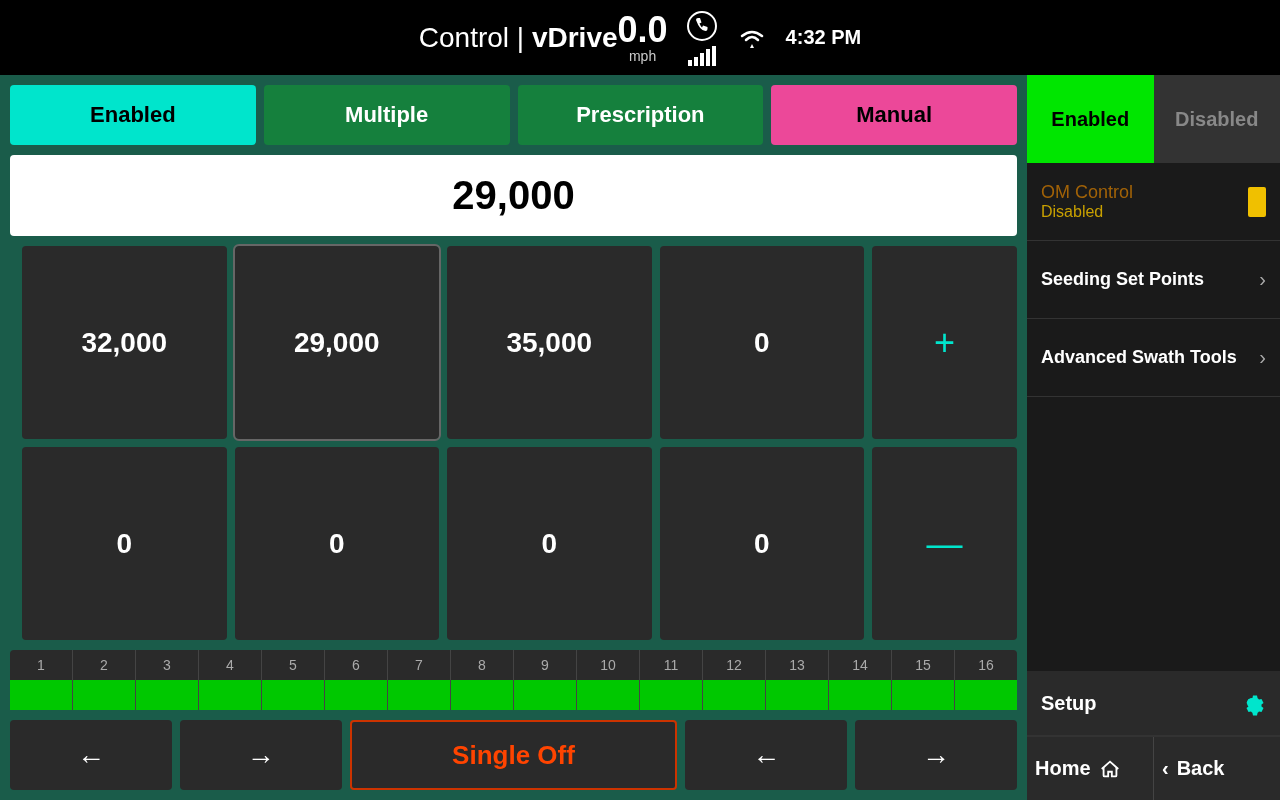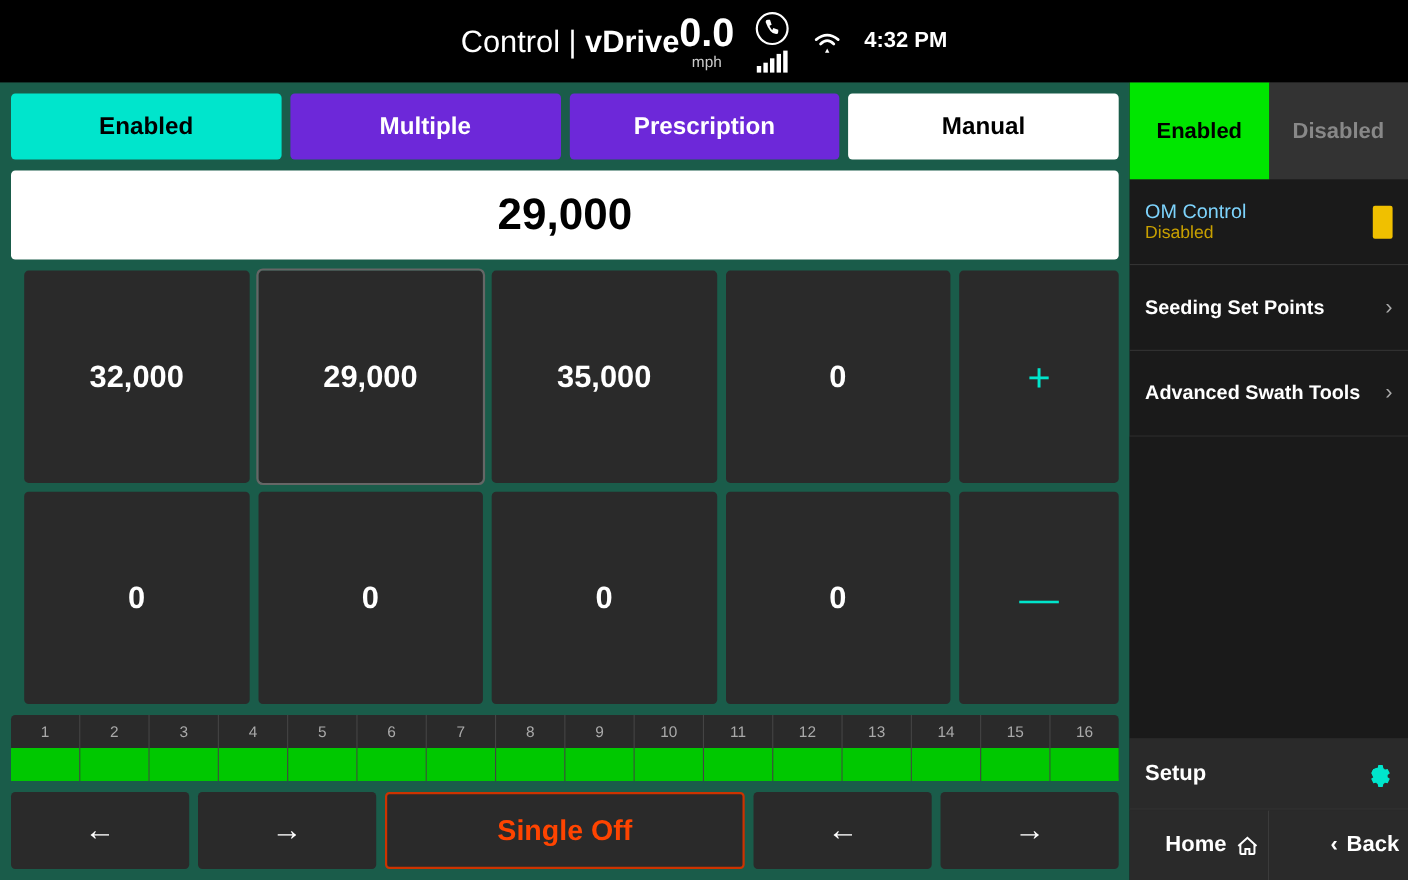--- a/index.html
+++ b/index.html
@@ -82,25 +82,25 @@
       font-size: 22px;
       font-weight: bold;
       cursor: pointer;
       color: #fff;
     }
     .tab-btn.active-cyan {
       background: #00e5cc;
       color: #000;
     }
     .tab-btn.active-green {
-      background: #ffffff;
+      background: #ec4899;
       color: #000;
     }
     .tab-btn.inactive {
-      background: #6d28d9;
+      background: #15803d;
       color: #fff;
     }
 
     
     #value-display {
       background: #fff;
       color: #000;
       font-size: 40px;
       font-weight: bold;
       text-align: center;
@@ -249,21 +249,21 @@
       padding: 16px 14px;
       border-bottom: 1px solid #333;
       cursor: pointer;
       display: flex;
       align-items: center;
       justify-content: space-between;
       min-height: 78px;
     }
     .sidebar-item-label {
       font-size: 18px;
-      color: #7dd3fc;
+      color: #a16207;
     }
     .sidebar-item-sub {
       font-size: 16px;
       color: #c8a000;
     }
     .sidebar-item-icon {
       color: #aaa;
       font-size: 20px;
     }
     .sidebar-item-text { flex: 1; }
@@ -281,21 +281,21 @@
       background: #2a2a2a;
       border: none;
       border-right: 1px solid #444;
       color: #fff;
       font-size: 20px;
       font-weight: bold;
       padding: 20px 8px;
       cursor: pointer;
       display: flex;
       align-items: center;
-      justify-content: flex-end;
+      justify-content: flex-start;
       gap: 8px;
     }
     .sidebar-bottom-btn:last-child { border-right: none; }
     .home-icon-svg { width: 22px; height: 22px; }
 
     
     .setup-row {
       display: flex;
       align-items: center;
       justify-content: space-between;

